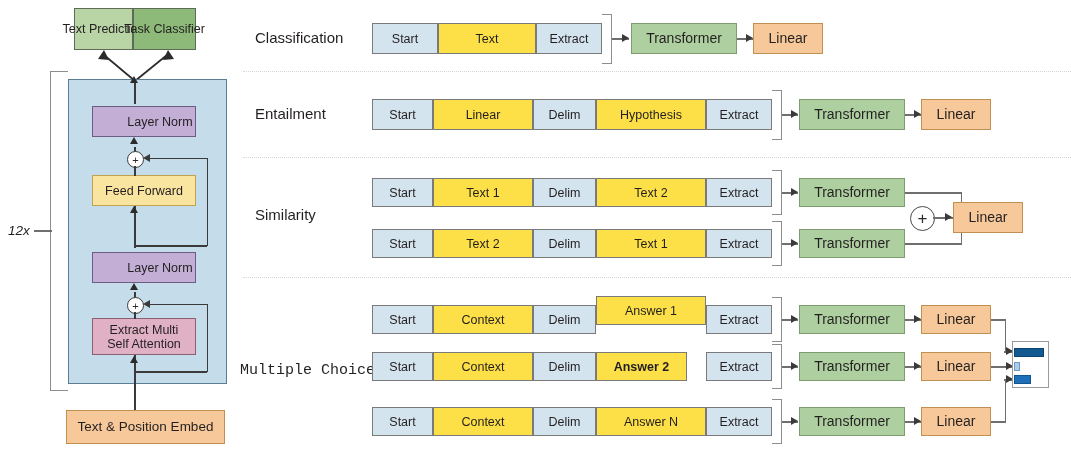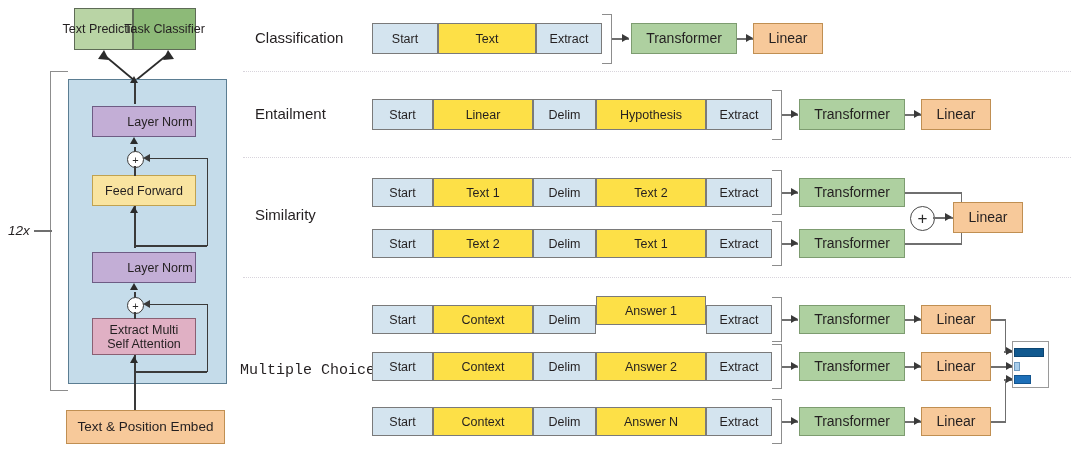--- a/index.html
+++ b/index.html
@@ -258,21 +258,21 @@
   <div class="hl" style="left:782px;top:319px;width:16px;"></div>
   <div class="ar-r" style="left:791px;top:315px;"></div>
   <div class="box green" style="left:799px;top:305px;width:106px;height:29px;font-size:14px;">Transformer</div>
   <div class="hl" style="left:905px;top:319px;width:16px;"></div>
   <div class="ar-r" style="left:914px;top:315px;"></div>
   <div class="box orange" style="left:921px;top:305px;width:70px;height:29px;font-size:14px;">Linear</div>
 
   <div class="box tok tok-blue" style="left:372px;top:352px;width:61px;height:29px;">Start</div>
   <div class="box tok tok-purple" style="left:433px;top:352px;width:100px;height:29px;">Context</div>
   <div class="box tok tok-blue" style="left:533px;top:352px;width:63px;height:29px;">Delim</div>
-  <div class="box tok tok-purple" style="left:596px;top:352px;width:110px;height:29px;">Answer 2</div>
+  <div class="box tok tok-purple" style="left:596px;top:352px;width:91px;height:29px;font-weight:bold;">Answer 2</div>
   <div class="box tok tok-blue" style="left:706px;top:352px;width:66px;height:29px;">Extract</div>
   <div class="brk" style="left:772px;top:344px;width:10px;height:45px;"></div>
   <div class="hl" style="left:782px;top:366px;width:16px;"></div>
   <div class="ar-r" style="left:791px;top:362px;"></div>
   <div class="box green" style="left:799px;top:352px;width:106px;height:29px;font-size:14px;">Transformer</div>
   <div class="hl" style="left:905px;top:366px;width:16px;"></div>
   <div class="ar-r" style="left:914px;top:362px;"></div>
   <div class="box orange" style="left:921px;top:352px;width:70px;height:29px;font-size:14px;">Linear</div>
 
   <div class="box tok tok-blue" style="left:372px;top:407px;width:61px;height:29px;">Start</div>

